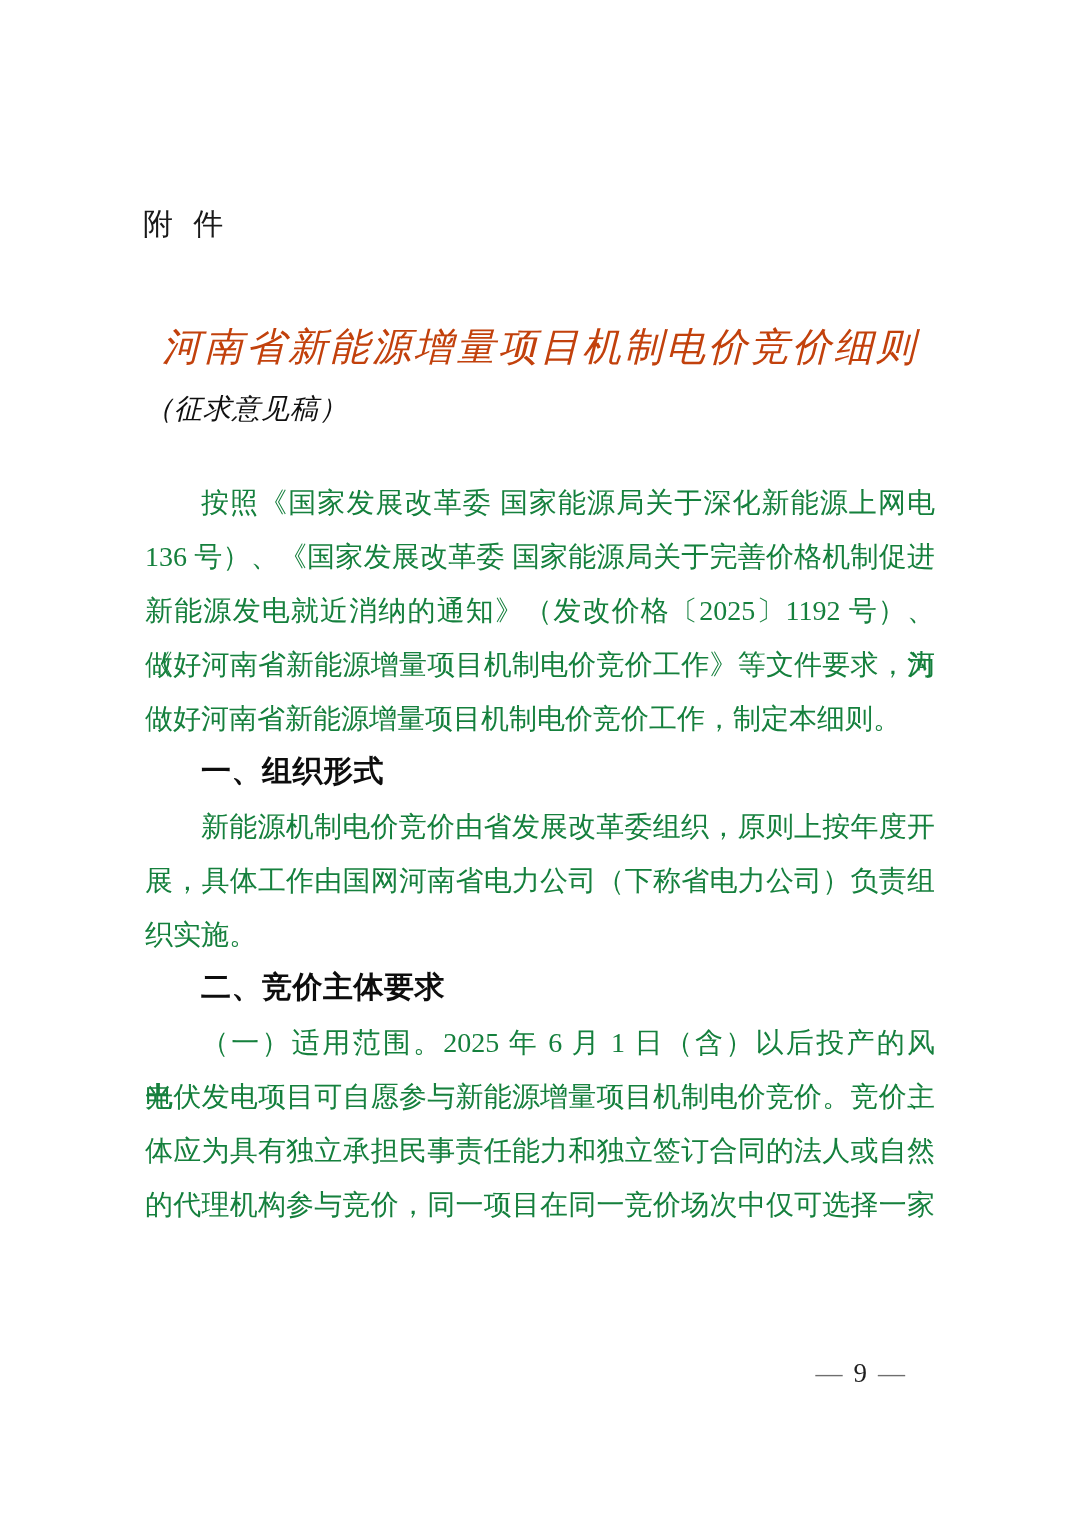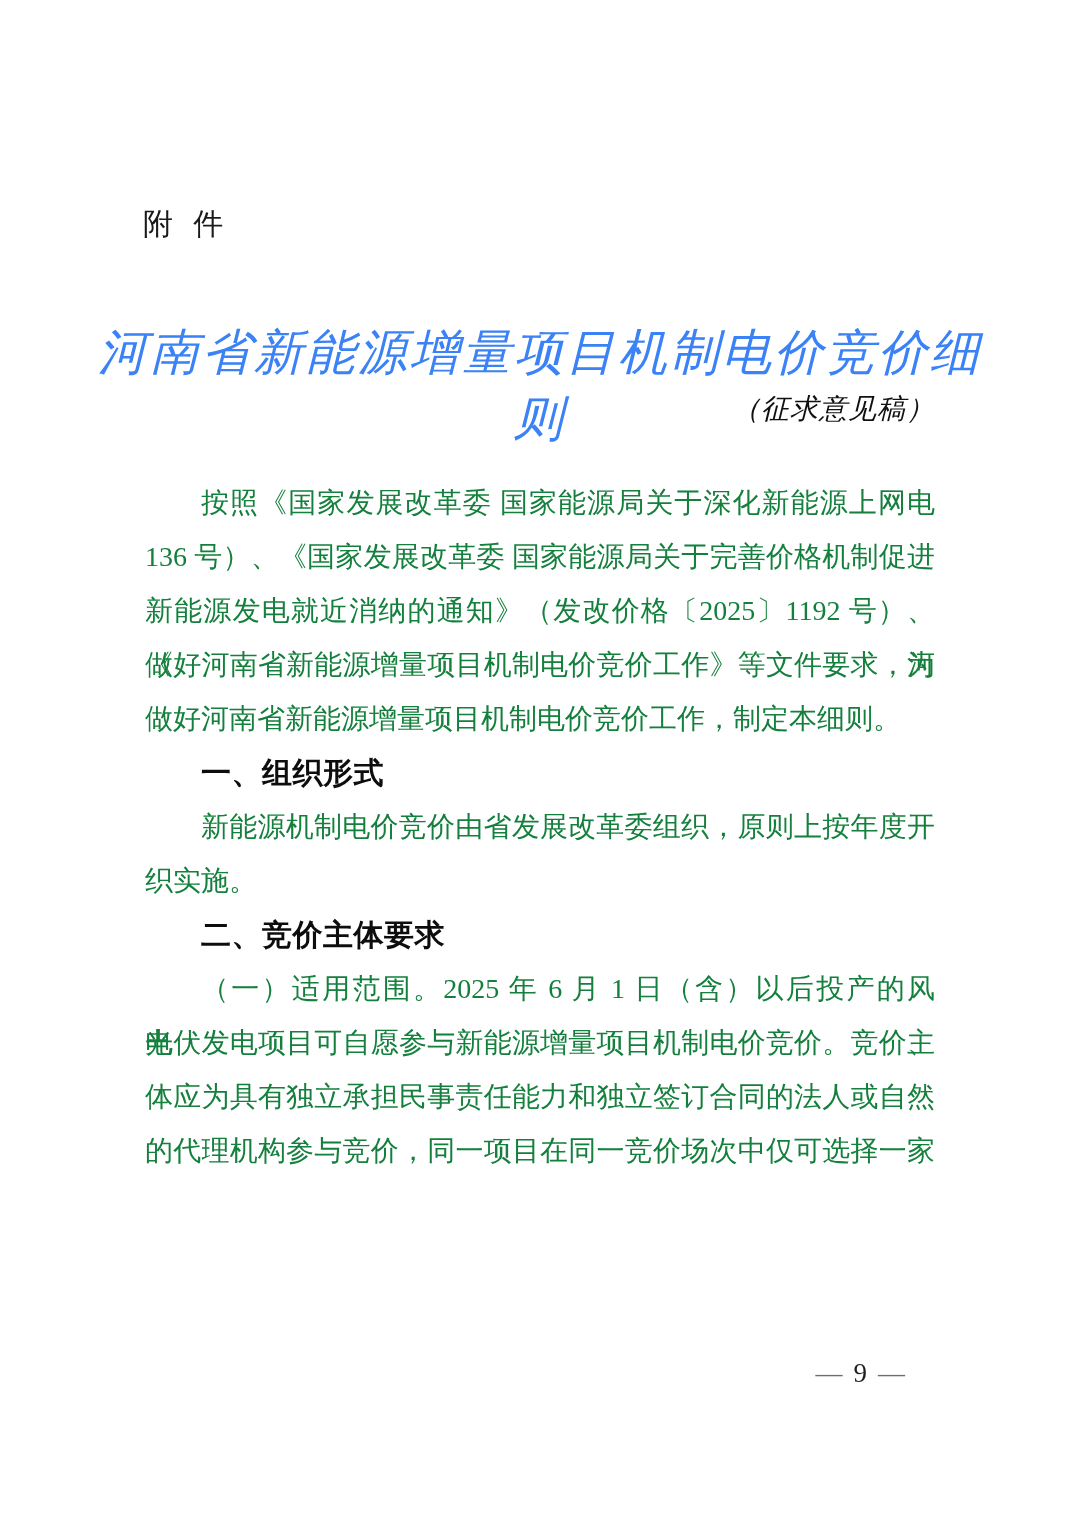--- a/index.html
+++ b/index.html
@@ -21,32 +21,32 @@
     letter-spacing: 6px;
     color: #1a1a1a;
   }
   .title {
     position: absolute;
     left: 90px;
     right: 90px;
     top: 320px;
     margin: 0;
     text-align: center;
-    font-size: 49px;
+    font-size: 39px;
     font-weight: normal;
     font-style: italic;
     letter-spacing: 3px;
-    color: #3b82f6;
+    color: #c2410c;
   }
   .subtitle {
     position: absolute;
     left: 145px;
     right: 145px;
     top: 390px;
-    text-align: right;
+    text-align: left;
     font-style: italic;
     font-size: 28px;
     letter-spacing: 1px;
     color: #101010;
   }
   .doc-body {
     position: absolute;
     left: 145px;
     top: 476px;
     width: 790px;
@@ -57,21 +57,21 @@
     font-size: 28px;
     color: #15803d;
   }
   .justify {
     text-align: justify;
     text-align-last: justify;
     text-justify: inter-character;
   }
   .indent { text-indent: 56px; }
   .heading {
-    font-family: Liberation Sans, sans-serif;
+    font-family: Liberation Mono, monospace;
     font-weight: bold;
     font-size: 30px;
     text-indent: 56px;
     letter-spacing: 0.5px;
     color: #0d0d0d;
   }
   .kaiti { }
   .pagenum {
     position: absolute;
     top: 1358px;
@@ -96,20 +96,21 @@
   <div class="doc-body">
     <div class="line indent justify">按照《国家发展改革委 国家能源局关于深化新能源上网电</div>
     <div class="line justify">136 号）、《国家发展改革委 国家能源局关于完善价格机制促进</div>
     <div class="line justify">新能源发电就近消纳的通知》（发改价格〔2025〕1192 号）、《河</div>
     <div class="line justify">做好河南省新能源增量项目机制电价竞价工作》等文件要求，为</div>
     <div class="line">做好河南省新能源增量项目机制电价竞价工作，制定本细则。</div>
 
     <div class="line heading">一、组织形式</div>
 
     <div class="line indent justify">新能源机制电价竞价由省发展改革委组织，原则上按年度开</div>
+    <div class="line justify">展，具体工作由国网河南省电力公司（下称省电力公司）负责组</div>
     <div class="line">织实施。</div>
 
     <div class="line heading">二、竞价主体要求</div>
 
     <div class="line indent justify"><span class="kaiti">（一）适用范围。</span><span>2025 年 6 月 1 日（含）以后投产的风电、</span></div>
     <div class="line justify">光伏发电项目可自愿参与新能源增量项目机制电价竞价。竞价主</div>
     <div class="line justify">体应为具有独立承担民事责任能力和独立签订合同的法人或自然</div>
     <div class="line justify">的代理机构参与竞价，同一项目在同一竞价场次中仅可选择一家</div>
   </div>
 

